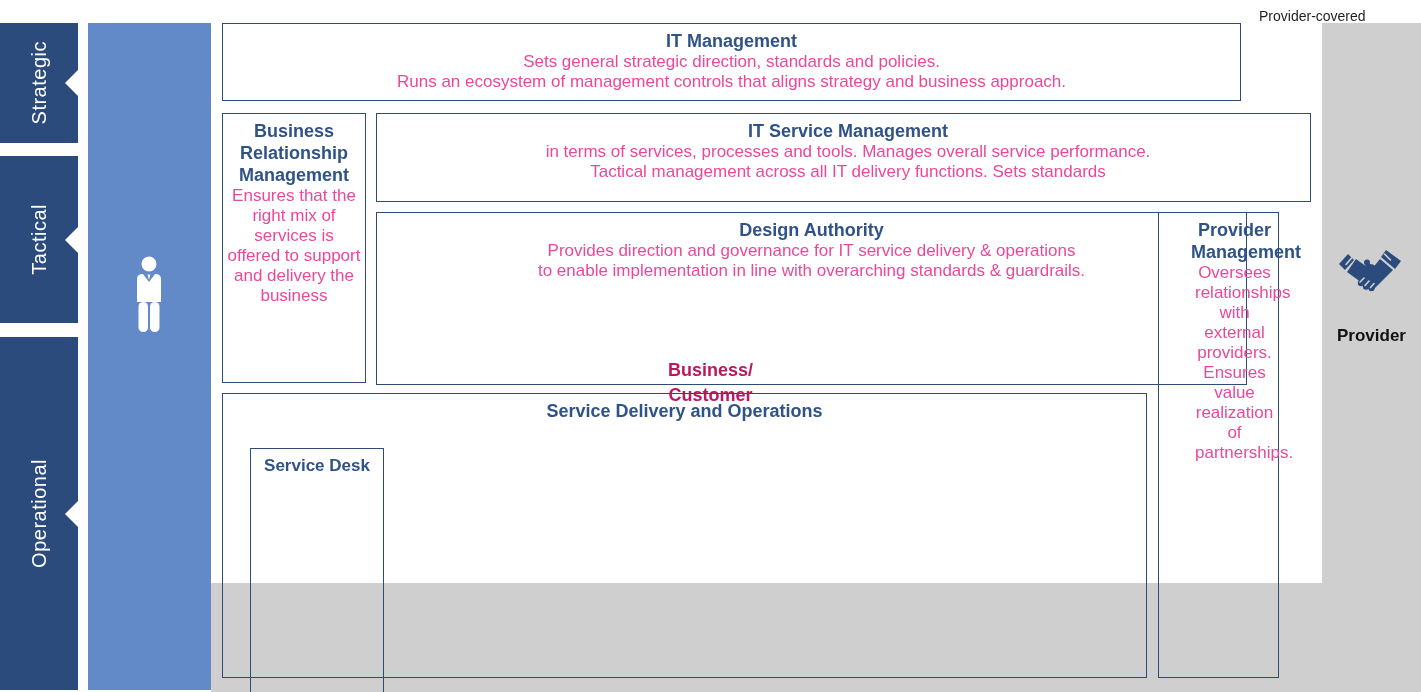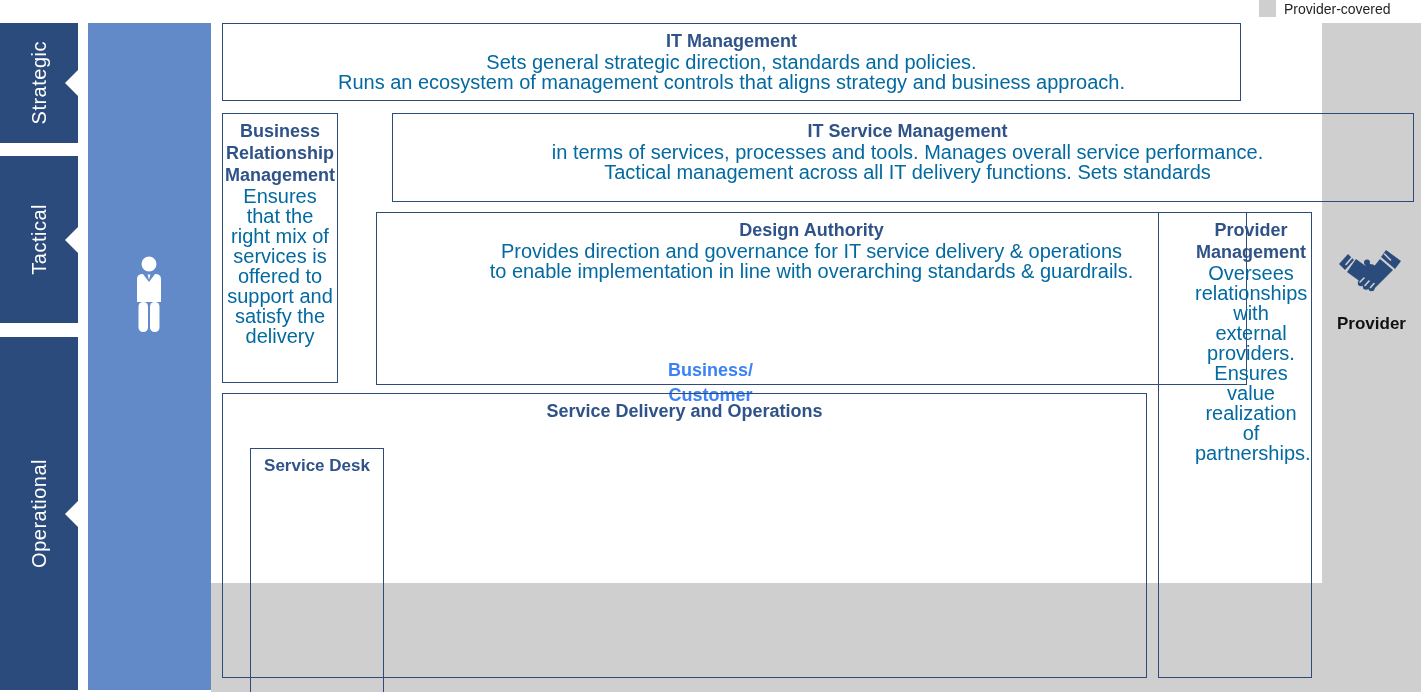--- a/index.html
+++ b/index.html
@@ -3,38 +3,38 @@
 <meta charset="utf-8">
 <style>
   html,body{margin:0;padding:0;background:#fff;}
   .canvas{
     position:relative;width:1421px;height:692px;background:#ffffff;
     font-family:"Liberation Sans",sans-serif;overflow:hidden;
   }
   
   .gray-shape{position:absolute;background:#CFCFCF;}
   
-  .legend{position:absolute;left:1259px;top:0;height:17px;display:flex;align-items:center;gap:8px;}
+  .legend{position:absolute;left:1259px;top:0;height:17px;display:flex;align-items:center;gap:8px;flex-direction:column;}
   .legend .swatch{width:17px;height:17px;background:#CFCFCF;}
   .legend .lab{font-size:14px;color:#1f1f1f;white-space:nowrap;}
   
   .side-box{position:absolute;left:0;width:78px;background:#2B4B7C;display:flex;align-items:center;justify-content:center;}
   .side-box .vtext{color:#ffffff;font-size:20px;writing-mode:vertical-rl;transform:rotate(180deg);letter-spacing:.5px;}
   .notch{position:absolute;right:0;top:50%;transform:translateY(-50%);width:0;height:0;
     border-top:13px solid transparent;border-bottom:13px solid transparent;border-right:13px solid #ffffff;}
   
   .biz-col{position:absolute;left:88px;top:23px;width:123px;height:667px;background:#6289C8;}
-  .biz-label{position:absolute;left:0;top:358px;width:100%;text-align:center;color:#3b82f6;font-weight:bold;font-size:18px;line-height:25px;}
+  .biz-label{position:absolute;left:0;top:358px;width:100%;text-align:center;color:#be185d;font-weight:bold;font-size:18px;line-height:25px;}
   .person{position:absolute;left:134px;top:256px;}
   .handshake{position:absolute;left:1338px;top:248px;}
-  .prov-label{position:absolute;left:1322px;top:314px;width:99px;text-align:center;color:#111111;font-weight:bold;font-size:17px;}
+  .prov-label{position:absolute;left:1322px;top:326px;width:99px;text-align:center;color:#111111;font-weight:bold;font-size:17px;}
   
   .box{position:absolute;border:1.5px solid #2E4C77;background:transparent;box-sizing:border-box;text-align:center;padding-top:6px;}
   .box .title{color:#2F5388;font-weight:bold;font-size:18px;line-height:22px;}
-  .box .body{color:#0369a1;font-size:20px;line-height:20px;}
+  .box .body{color:#ec4899;font-size:17px;line-height:20px;}
   .box .body.pad{padding:0 4px;}
 </style>
 </head>
 <body>
 
 <div class="canvas">
 
   <div class="gray-shape" style="left:1322px;top:23px;width:99px;height:669px;"></div>
   <div class="gray-shape" style="left:211px;top:583px;width:1210px;height:109px;"></div>
 
@@ -71,38 +71,38 @@
     <div>Business/</div>
     <div>Customer</div>
   </div>
 
   <div class="box" style="left:222px;top:23px;width:1019px;height:78px;">
     <div class="title">IT Management</div>
     <div class="body">Sets general strategic direction, standards and policies.</div>
     <div class="body">Runs an ecosystem of management controls that aligns strategy and business approach.</div>
   </div>
 
-  <div class="box" style="left:222px;top:113px;width:116px;height:270px;">
+  <div class="box" style="left:222px;top:113px;width:144px;height:270px;">
     <div class="title">Business Relationship Management</div>
-    <div class="body pad">Ensures that the right mix of services is offered to support and satisfy the delivery</div>
+    <div class="body pad">Ensures that the right mix of services is offered to support and delivery the business</div>
   </div>
 
-  <div class="box" style="left:392px;top:113px;width:1022px;height:89px;padding-left:9px;">
+  <div class="box" style="left:376px;top:113px;width:935px;height:89px;padding-left:9px;">
     <div class="title">IT Service Management</div>
     <div class="body">in terms of services, processes and tools. Manages overall service performance.</div>
     <div class="body">Tactical management across all IT delivery functions. Sets standards</div>
   </div>
 
   <div class="box" style="left:376px;top:212px;width:871px;height:173px;">
     <div class="title">Design Authority</div>
     <div class="body">Provides direction and governance for IT service delivery &amp; operations</div>
     <div class="body">to enable implementation in line with overarching standards &amp; guardrails.</div>
   </div>
 
-  <div class="box" style="left:1158px;top:212px;width:154px;height:466px;padding-left:32px;">
+  <div class="box" style="left:1158px;top:212px;width:121px;height:466px;padding-left:32px;">
     <div class="title">Provider Management</div>
     <div class="body pad">Oversees relationships with external providers. Ensures value realization of partnerships.</div>
   </div>
 
   <div class="box" style="left:222px;top:393px;width:925px;height:285px;">
     <div class="title">Service Delivery and Operations</div>
   </div>
 
   <div class="box" style="left:250px;top:448px;width:134px;height:248px;">
     <div class="title" style="font-size:17px;">Service Desk</div>

